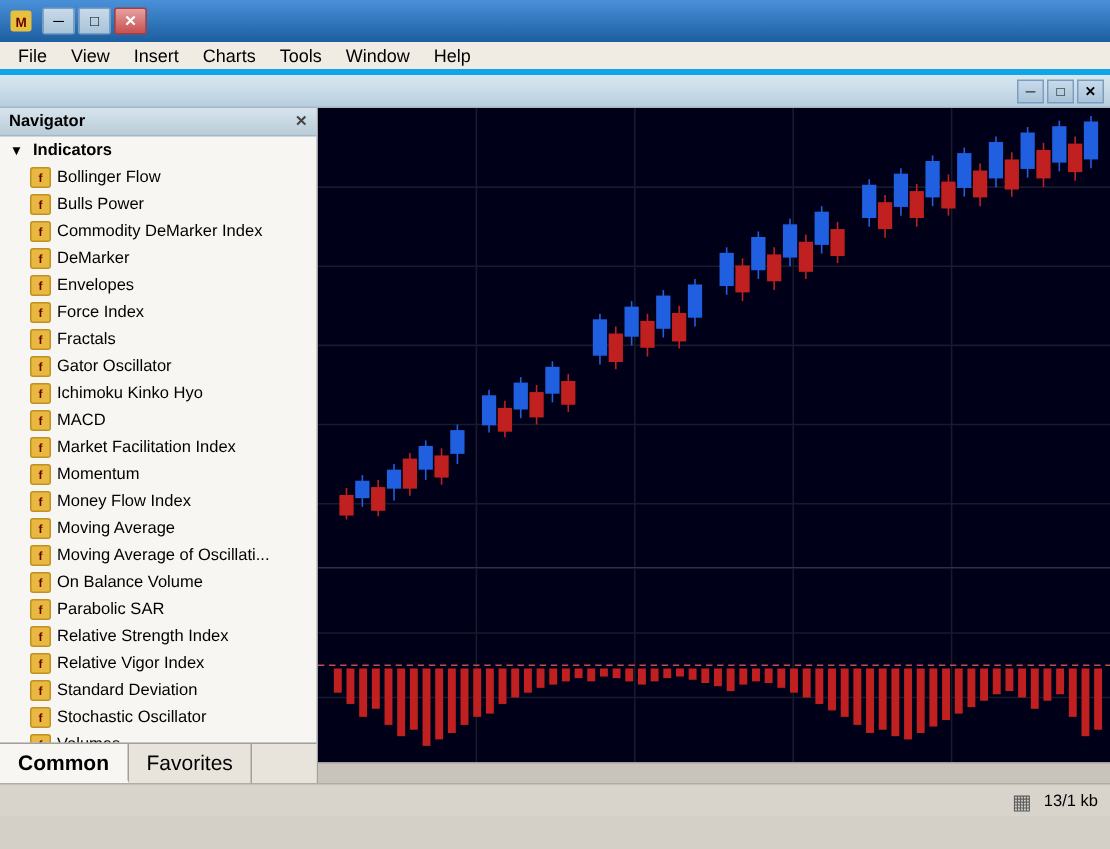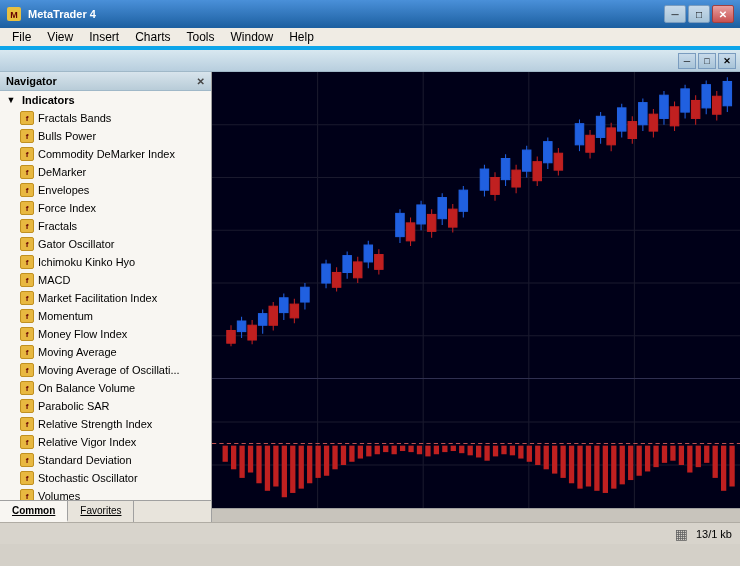--- a/index.html
+++ b/index.html
@@ -135,23 +135,22 @@
 
     
     .nav-tabs {
       border-top: 1px solid #a0a0a0;
       display: flex;
       background: #e8e4dc;
     }
     .nav-tab {
       padding: 4px 12px;
       cursor: pointer;
-      font-size: 10px;
+      font-size: 14px;
       border-right: 1px solid #a0a0a0;
-      text-decoration: underline;
     }
     .nav-tab.active {
       background: #f8f6f2;
       font-weight: bold;
       border-bottom: 2px solid #f8f6f2;
     }
 
     
     .chart-area {
       flex: 1;
@@ -212,21 +211,20 @@
 </head>
 <body>
 
 <div class="title-bar">
   <div class="title-bar-icon">
     <svg width="16" height="16" viewBox="0 0 16 16">
       <rect x="1" y="1" width="14" height="14" fill="#e8c040" rx="2"></rect>
       <text x="8" y="12" text-anchor="middle" font-size="9" fill="#600" font-weight="bold">M</text>
     </svg>
   </div>
-  <span class="title-bar-title">MetaTrader 4</span>
   <div class="title-bar-buttons">
     <div class="title-btn">─</div>
     <div class="title-btn">□</div>
     <div class="title-btn close">✕</div>
   </div>
 </div>
 
 <div class="menu-bar">
   <span class="menu-item">File</span>
   <span class="menu-item">View</span>
@@ -254,21 +252,21 @@
     </div>
     <div class="nav-list">
 
       <div class="nav-section">
         <div class="nav-section-icon">▼</div>
         <span>Indicators</span>
       </div>
 
       <div class="nav-item">
         <div class="nav-item-icon">f</div>
-        <span>Fractals Bands</span>
+        <span>Bollinger Flow</span>
       </div>
       <div class="nav-item">
         <div class="nav-item-icon">f</div>
         <span>Bulls Power</span>
       </div>
       <div class="nav-item">
         <div class="nav-item-icon">f</div>
         <span>Commodity DeMarker Index</span>
       </div>
       <div class="nav-item">

